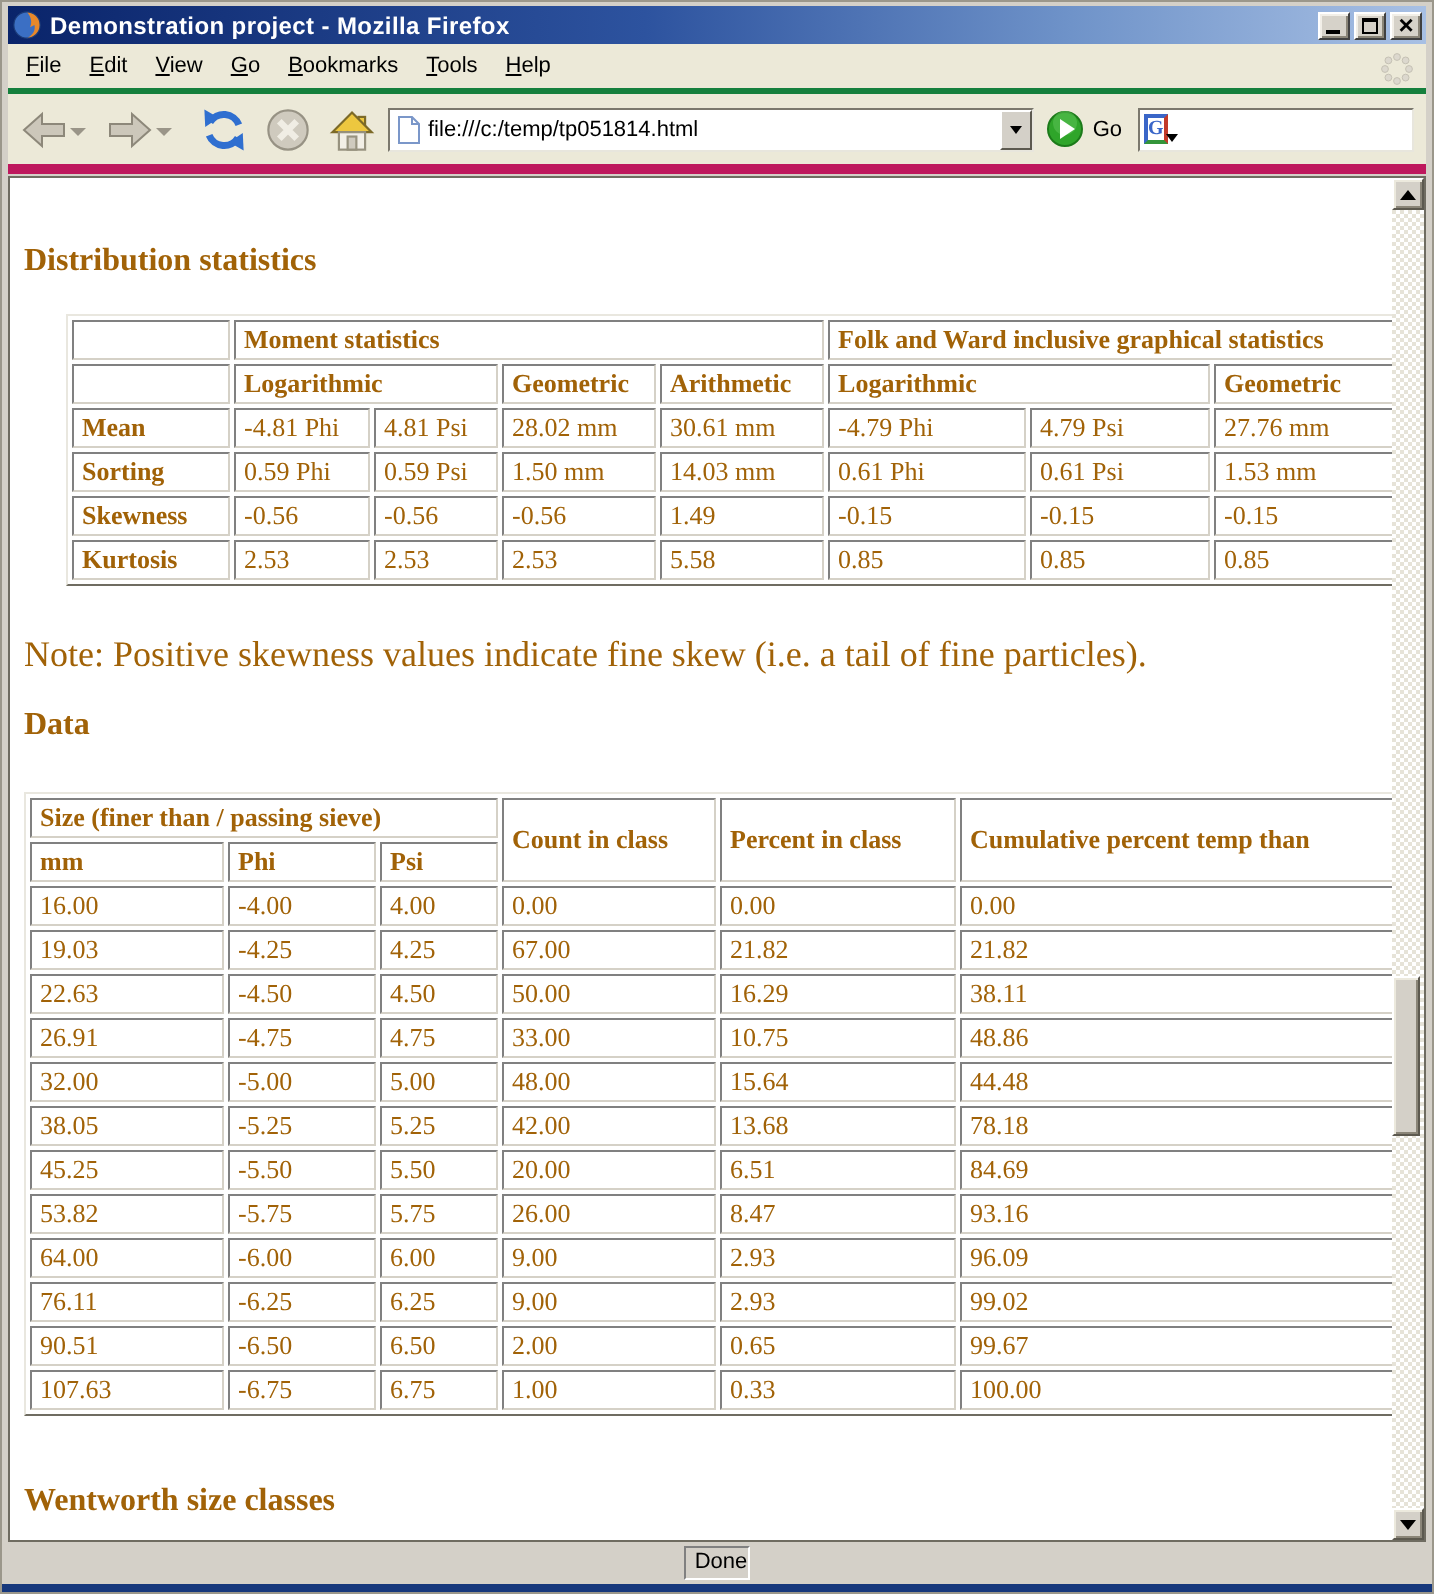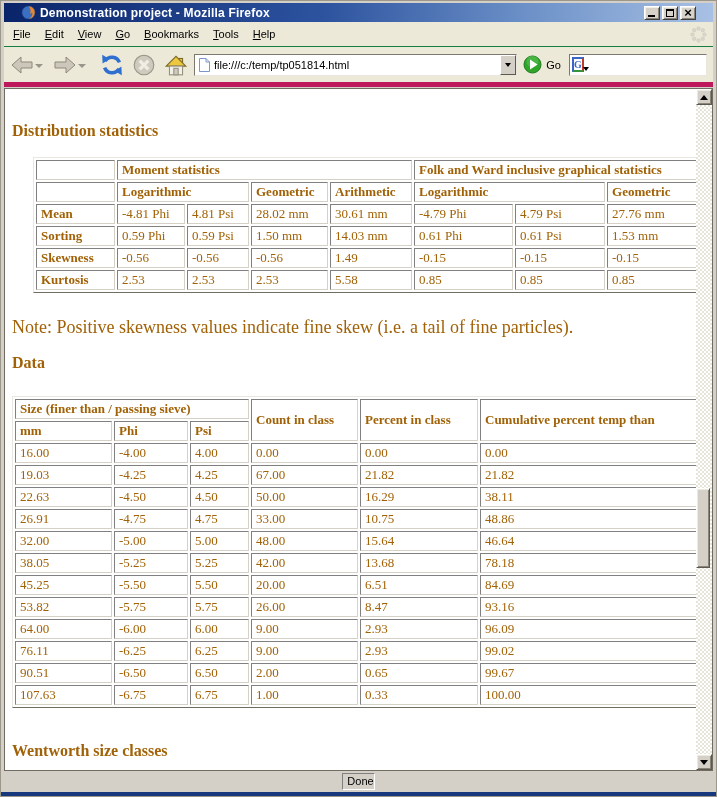--- a/index.html
+++ b/index.html
@@ -9,38 +9,38 @@
 
   
   .win-frame { position:absolute; inset:0; background:#d4d0c8;
                border:1px solid #9b978b; }
   .frame-bottom { position:absolute; left:0; right:0; bottom:0; height:4px;
                   background:#17387c; }
 
   
   .titlebar { position:absolute; top:2px; left:3px; right:3px; height:19px;
               background:linear-gradient(to right,#0a246a,#2d539f 45%,#6f93c9 75%,#a8c0e4);
-              display:flex; align-items:center; padding:0 17px; }
+              display:flex; align-items:center; padding:0 2px; }
   .titlebar .app-icon { width:15px; height:15px; margin-right:4px; flex:0 0 auto; }
   .title-text { color:#fff; font-size:12px; font-weight:bold; flex:1;
                 white-space:nowrap; overflow:hidden; letter-spacing:.2px; }
   .win-controls { display:flex; gap:2px; }
   .winbtn { width:16px; height:14px; background:#d6d2c9; position:relative;
             border:1px solid; border-color:#ffffff #404040 #404040 #ffffff;
             box-shadow:inset 1px 1px 0 #f2efe8, inset -1px -1px 0 #8a8578; }
   .glyph-min { position:absolute; left:3px; bottom:2px; width:7px; height:2px; background:#000; }
   .glyph-max { position:absolute; left:3px; top:2px; width:8px; height:8px;
                border:1px solid #000; border-top:2px solid #000; }
   .glyph-close::before { content:"×"; position:absolute; left:0; top:-2px; width:14px;
                text-align:center; font-size:13px; font-weight:bold; color:#000; line-height:16px; }
 
   
   .menubar { position:absolute; top:21px; left:3px; right:3px; height:25px;
              background:#ece9d8; display:flex; align-items:center; padding-left:2px;
-             border-bottom:1px solid #15803d; }
+             border-bottom:3px solid #15803d; }
   .menu-item { display:inline-block; font-size:11px; color:#000; padding:3px 7px; cursor:default; }
   .menu-item::first-letter { text-decoration:underline; }
   .throbber { position:absolute; right:6px; top:4px; width:17px; height:17px; }
 
   
   .toolbar { position:absolute; top:46px; left:3px; right:3px; height:40px;
              background:#ece9d8; display:flex; align-items:center; padding:0 6px;
              border-bottom:5px solid #be185d; }
   .tb-btn { display:flex; align-items:center; justify-content:center; flex:0 0 auto; }
   .caret { width:0; height:0; border-left:4px solid transparent; border-right:4px solid transparent;
@@ -359,21 +359,21 @@
               <td>33.00</td>
               <td>10.75</td>
               <td>48.86</td>
             </tr>
             <tr>
               <td>32.00</td>
               <td>-5.00</td>
               <td>5.00</td>
               <td>48.00</td>
               <td>15.64</td>
-              <td>46.64</td>
+              <td>44.48</td>
             </tr>
             <tr>
               <td>38.05</td>
               <td>-5.25</td>
               <td>5.25</td>
               <td>42.00</td>
               <td>13.68</td>
               <td>78.18</td>
             </tr>
             <tr>

